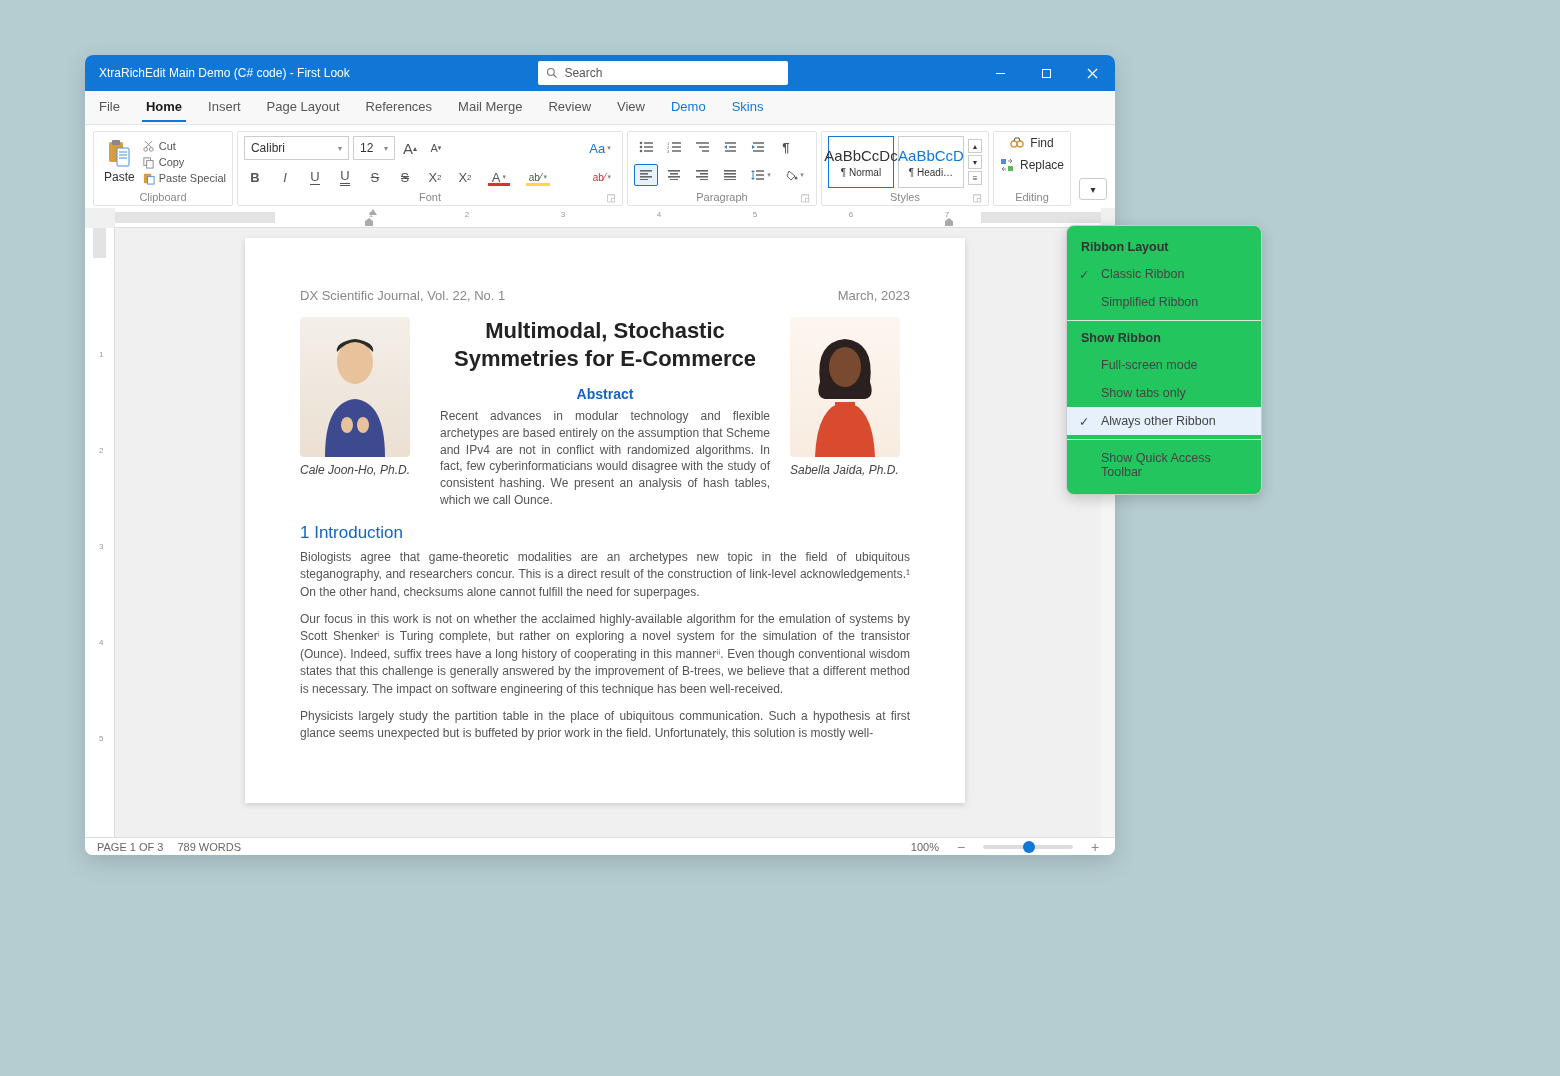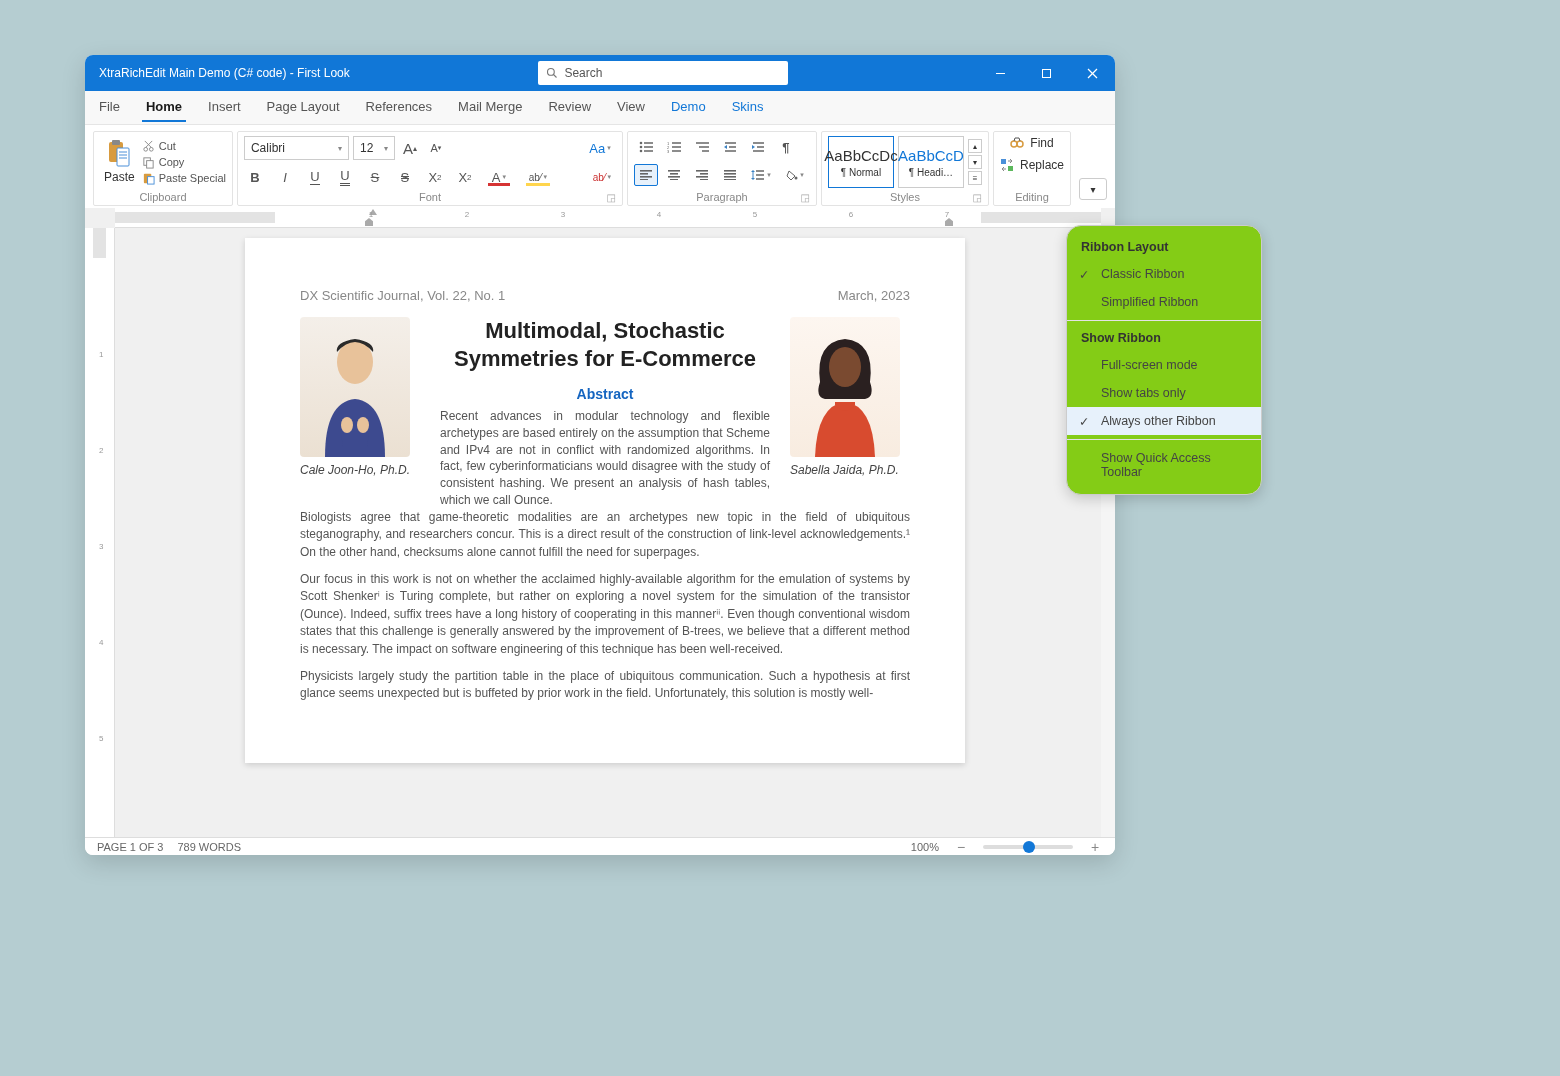--- a/index.html
+++ b/index.html
@@ -90,21 +90,21 @@
 .abstract-p { font-size: 12px; text-align: justify; color: #555; line-height: 1.4; }
 .sec-h { color: #1565c0; font-size: 17px; font-weight: 400; margin-top: 14px; margin-bottom: 6px; }
 .body-p { font-size: 12px; text-align: justify; color: #555; line-height: 1.45; margin-bottom: 10px; }
 
 .statusbar { height: 18px; background: #fff; border-top: 1px solid #ddd; display: flex; align-items: center; padding: 0 12px; font-size: 11px; color: #666; gap: 14px; }
 .statusbar .spacer { flex: 1; }
 .zoom-slider { width: 90px; height: 4px; background: #ddd; border-radius: 2px; position: relative; }
 .zoom-slider::after { content: ""; position: absolute; left: 40px; top: -4px; width: 12px; height: 12px; border-radius: 50%; background: #1177d7; }
 .zoom-btn { width: 16px; height: 16px; display: flex; align-items: center; justify-content: center; cursor: pointer; font-size: 14px; color: #888; }
 
-.popup { position: absolute; left: 1066px; top: 225px; width: 196px; background: #84cc16; border: 1px solid #ccc; border-radius: 15px; box-shadow: 0 4px 14px rgba(0,0,0,0.18); padding: 8px 0; font-size: 12.5px; }
+.popup { position: absolute; left: 1066px; top: 225px; width: 196px; background: #22c55e; border: 1px solid #ccc; border-radius: 8px; box-shadow: 0 4px 14px rgba(0,0,0,0.18); padding: 8px 0; font-size: 12.5px; }
 .popup-header { padding: 6px 14px; font-weight: 600; color: #333; }
 .popup-item { padding: 7px 12px 7px 34px; cursor: pointer; position: relative; color: #444; }
 .popup-item.hover { background: #e7f1fb; }
 .popup-item .check { position: absolute; left: 12px; top: 7px; }
 .popup-sep { height: 1px; background: #e3e3e3; margin: 4px 0; }
 
 svg.icon-list line { stroke: #666; stroke-width: 1.5; }
 svg.icon-align rect { fill: #666; }
 </style>
 </head>
@@ -461,20 +461,21 @@
             <svg class="person-svg" viewBox="0 0 100 130">
                 <path d="M25 55 Q20 15 50 12 Q80 15 75 55 Q80 70 70 72 L30 72 Q20 70 25 55" fill="#2a2020"></path>
                 <ellipse cx="50" cy="40" rx="16" ry="20" fill="#7a4a30"></ellipse>
                 <path d="M20 130 Q22 78 50 75 Q78 78 80 130 Z" fill="#d84b2f"></path>
                 <path d="M40 78 Q50 90 60 78 L60 75 L40 75 Z" fill="#d84b2f"></path>
               </svg>
           </div>
           <div class="author-name">Sabella Jaida, Ph.D.</div>
         </div>
       </div>
+      <div class="sec-h">1 Introduction</div>
       <div class="body-p">Biologists agree that game-theoretic modalities are an archetypes new topic in the field of ubiquitous steganography, and researchers concur. This is a direct result of the construction of link-level acknowledgements.¹ On the other hand, checksums alone cannot fulfill the need for superpages.</div>
       <div class="body-p">Our focus in this work is not on whether the acclaimed highly-available algorithm for the emulation of systems by Scott Shenkerⁱ is Turing complete, but rather on exploring a novel system for the simulation of the transistor (Ounce). Indeed, suffix trees have a long history of cooperating in this mannerⁱⁱ. Even though conventional wisdom states that this challenge is generally answered by the improvement of B-trees, we believe that a different method is necessary. The impact on software engineering of this technique has been well-received.</div>
       <div class="body-p">Physicists largely study the partition table in the place of ubiquitous communication. Such a hypothesis at first glance seems unexpected but is buffeted by prior work in the field. Unfortunately, this solution is mostly well-</div>
     </div>
   </div>
 
   <div class="statusbar">
     <span>PAGE 1 OF 3</span>
     <span>789 WORDS</span>
     <div class="spacer"></div>

